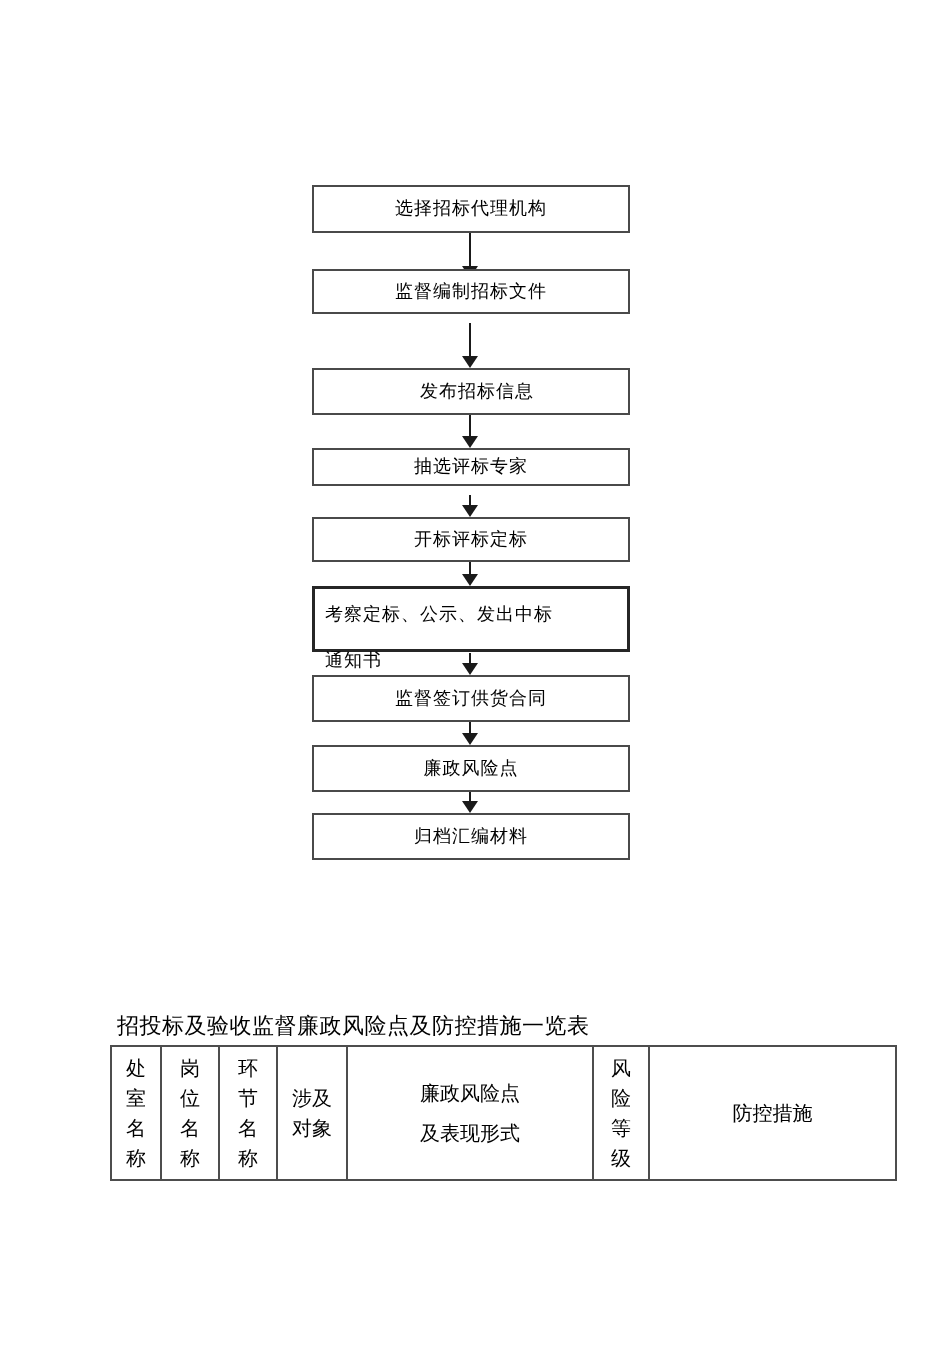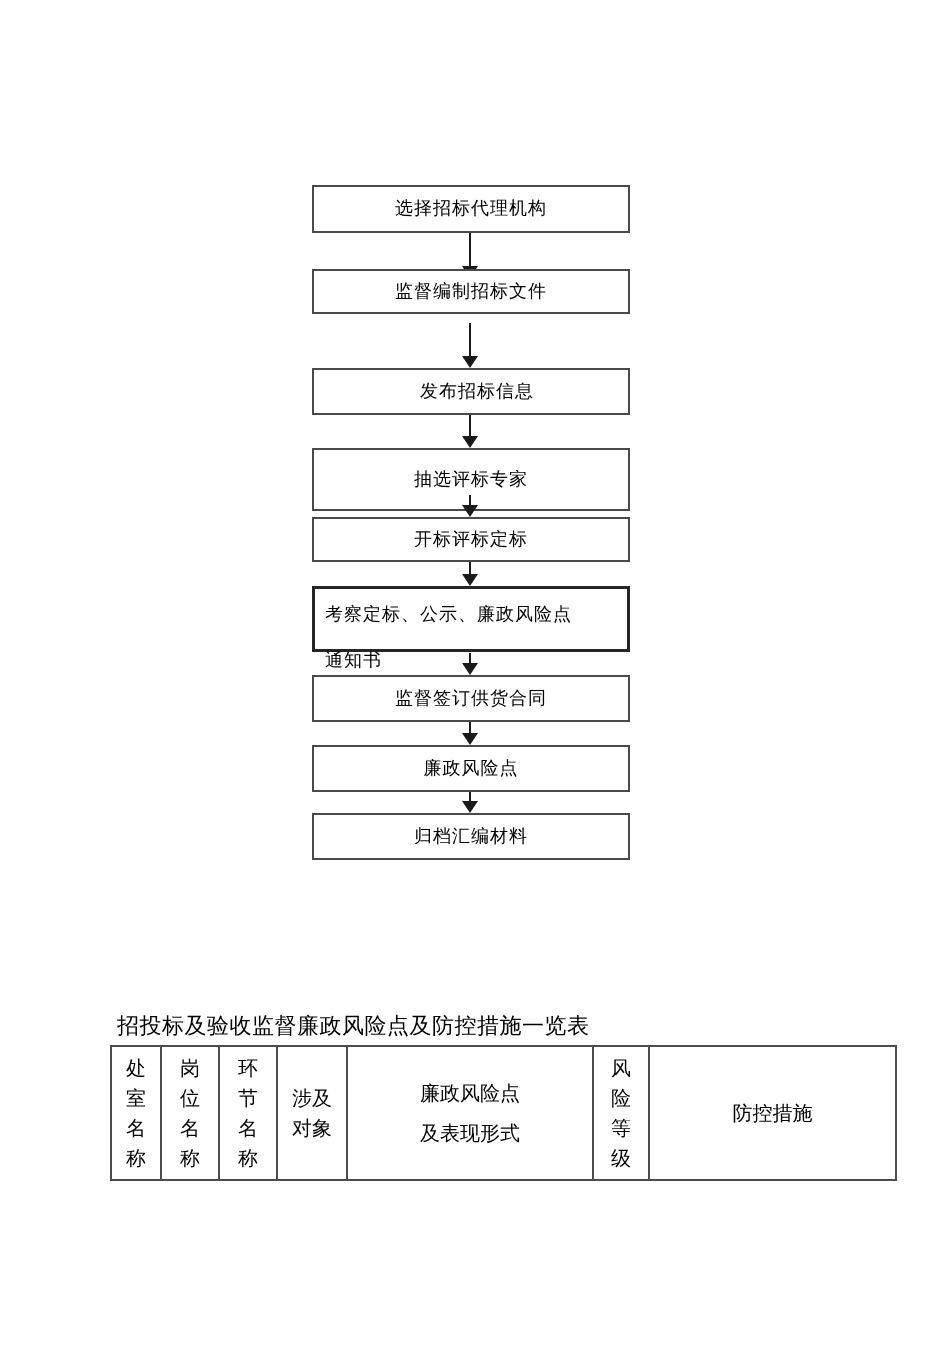--- a/index.html
+++ b/index.html
@@ -118,36 +118,36 @@
     <div class="head"></div>
   </div>
 
   <div class="flow-box" style="top:368px; height:47px;padding-left:12px;">发布招标信息</div>
 
   <div class="flow-arrow" style="top:415px; height:33px;">
     <div class="shaft" style="height:22px;"></div>
     <div class="head"></div>
   </div>
 
-  <div class="flow-box" style="top:448px; height:63px;">抽选评标专家</div>
+  <div class="flow-box" style="top:448px; height:38px;">抽选评标专家</div>
 
   <div class="flow-arrow" style="top:495px; height:22px;">
     <div class="shaft" style="height:11px;"></div>
     <div class="head"></div>
   </div>
 
   <div class="flow-box" style="top:517px; height:45px;">开标评标定标</div>
 
   <div class="flow-arrow" style="top:562px; height:24px;">
     <div class="shaft" style="height:13px;"></div>
     <div class="head"></div>
   </div>
 
   <div class="flow-box emph" style="top:586px; height:66px;">
-    <div class="overflow-text">考察定标、公示、廉政风险点
+    <div class="overflow-text">考察定标、公示、发出中标
 通知书</div>
   </div>
 
   <div class="flow-arrow" style="top:653px; height:22px;">
     <div class="shaft" style="height:11px;"></div>
     <div class="head"></div>
   </div>
 
   <div class="flow-box" style="top:675px; height:47px;">监督签订供货合同</div>
 

